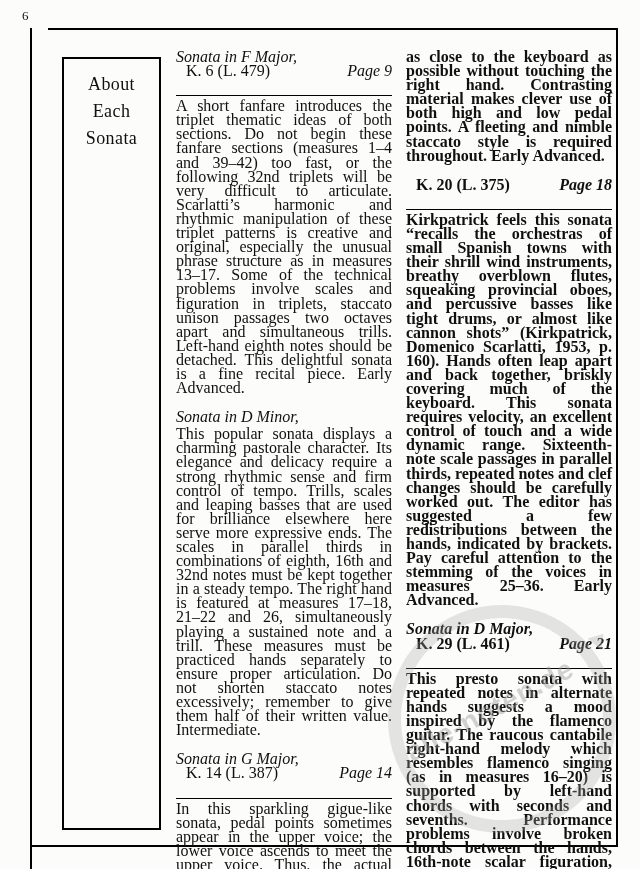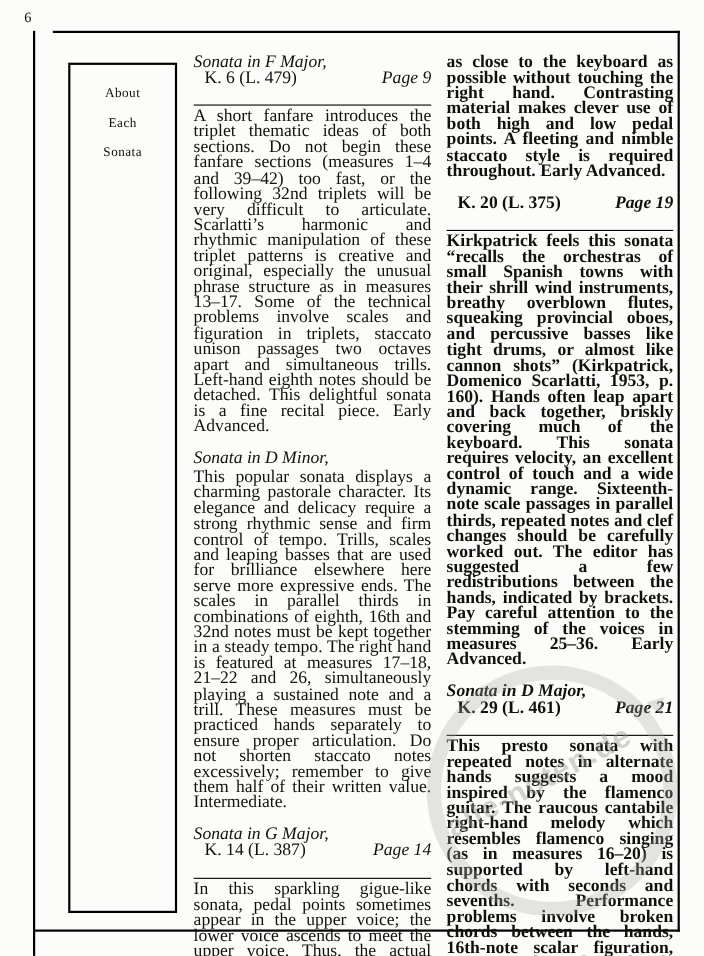--- a/index.html
+++ b/index.html
@@ -37,21 +37,21 @@
   
   .sidebar-box {
     position: absolute; left: 62px; top: 57px;
     width: 99px; height: 773px;
     border: 2px solid #000;
     background: #fcfcfa;
     text-align: center;
     padding-top: 12px;
   }
   .sidebar-box .word {
-    font-size: 12px;
+    font-size: 18px;
     line-height: 27px;
     letter-spacing: 0.4px;
   }
 
   
   .col {
     position: absolute; top: 50px;
     font-size: 16px;
     line-height: 14.1px;
   }
@@ -155,21 +155,21 @@
 
   </main>
 
   <main class="col col-right">
 
     <p class="continuation">as close to the keyboard as possible without touching the right hand. Contrasting material makes clever use of both high and low pedal points. A fleeting and nimble staccato style is required throughout. Early Advanced.</p>
 
     <article class="entry">
       <div class="entry-sub">
         <span class="catalog">K. 20 (L. 375)</span>
-        <span class="pageref">Page 19</span>
+        <span class="pageref">Page 18</span>
       </div>
       <p class="body-text">Kirkpatrick feels this sonata “recalls the orchestras of small Spanish towns with their shrill wind instruments, breathy overblown flutes, squeaking provincial oboes, and percussive basses like tight drums, or almost like cannon shots” (Kirkpatrick, Domenico Scarlatti, 1953, p. 160). Hands often leap apart and back together, briskly covering much of the keyboard. This sonata requires velocity, an excellent control of touch and a wide dynamic range. Sixteenth-note scale passages in parallel thirds, repeated notes and clef changes should be carefully worked out. The editor has suggested a few redistributions between the hands, indicated by brackets. Pay careful attention to the stemming of the voices in measures 25–36. Early Advanced.</p>
     </article>
 
     <article class="entry">
       <div class="entry-title">Sonata in D Major,</div>
       <div class="entry-sub">
         <span class="catalog">K. 29 (L. 461)</span>
         <span class="pageref">Page 21</span>
       </div>

